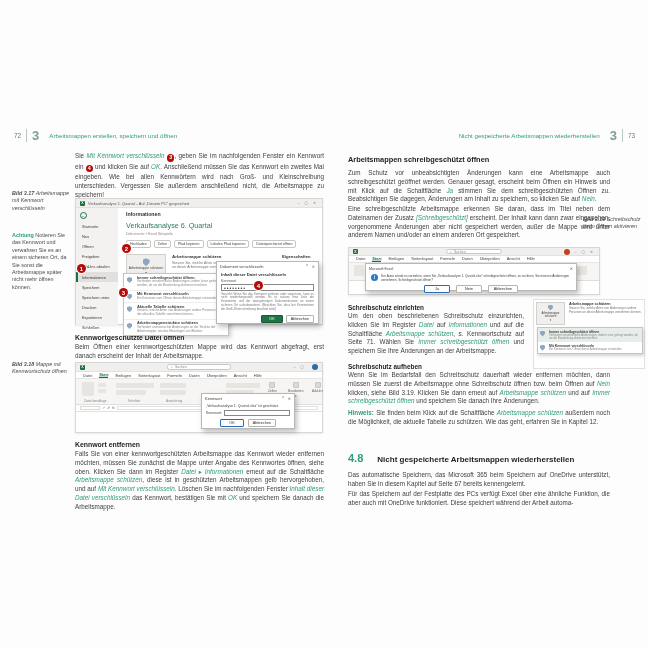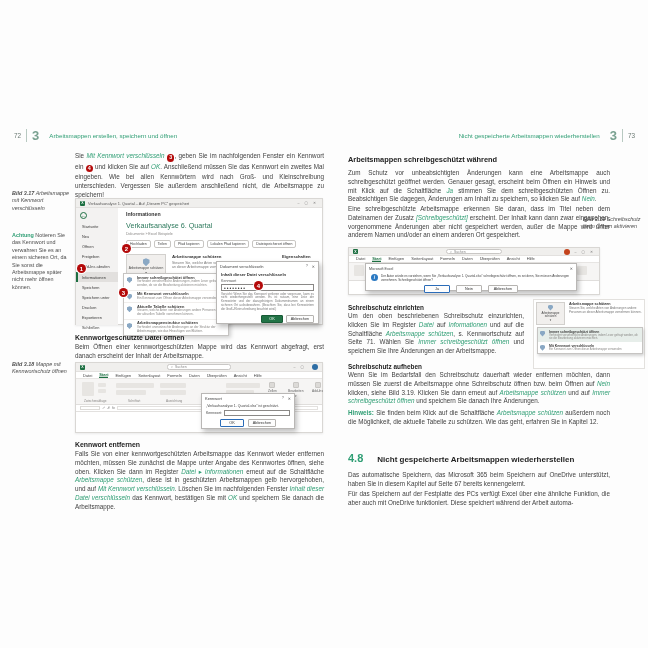--- a/index.html
+++ b/index.html
@@ -328,21 +328,21 @@
           <span class="btn" style="width:24px; border-color:#2b6cb8;">OK</span>
           <span class="btn" style="width:28px;">Abbrechen</span>
         </div>
       </div>
     </div>
   </div>
 
   <div class="abs run-head" style="left:75px; top:441px;">Kennwort entfernen</div>
   <p class="abs body-text2" style="left:75px; top:450px; width:249px;"><span>Falls Sie von einer kennwortgeschützten Arbeitsmappe das Kennwort wieder entfernen möchten, müssen Sie zunächst die Mappe unter Angabe des Kennwortes öffnen, siehe oben. Klicken Sie dann im Register </span><span class="seg-link">Datei</span><span class="seg-arrow"> ▸ </span><span class="seg-link">Informationen</span><span> erneut auf die Schaltfläche </span><span class="seg-link">Arbeitsmappe schützen</span><span>, diese ist in geschützten Arbeitsmappen gelb hervorgehoben, und auf </span><span class="seg-link">Mit Kennwort verschlüsseln</span><span>. Löschen Sie im nachfolgenden Fenster </span><span class="seg-link">Inhalt dieser Datei verschlüsseln</span><span> das Kennwort, bestätigen Sie mit </span><span class="seg-link">OK</span><span> und speichern Sie danach die Arbeitsmappe.</span></p>
 
-  <div class="abs run-head" style="left:348px; top:155px; font-size:7.4px;">Arbeitsmappen schreibgeschützt während</div>
+  <div class="abs run-head" style="left:348px; top:155px; font-size:7.4px;">Arbeitsmappen schreibgeschützt öffnen</div>
   <p class="abs body-text2" style="left:348px; top:169px; width:262px;"><span>Zum Schutz vor unbeabsichtigten Änderungen kann eine Arbeitsmappe auch schreibgeschützt geöffnet werden. Genauer gesagt, erscheint beim Öffnen ein Hinweis und mit Klick auf die Schaltfläche </span><span class="seg-link">Ja</span><span> stimmen Sie dem schreibgeschützten Öffnen zu. Beabsichtigen Sie dagegen, Änderungen am Inhalt zu speichern, so klicken Sie auf </span><span class="seg-link">Nein</span><span>.</span></p>
   <p class="abs body-text2" style="left:348px; top:205px; width:262px;"><span>Eine schreibgeschützte Arbeitsmappe erkennen Sie daran, dass im Titel neben dem Dateinamen der Zusatz </span><span class="seg-link">[Schreibgeschützt]</span><span> erscheint. Der Inhalt kann dann zwar eingesehen, vorgenommene Änderungen aber nicht gespeichert werden, außer die Mappe wird unter anderem Namen und/oder an einem anderen Ort gespeichert.</span></p>
   <div class="abs margin-note" style="left:583px; top:216px; width:63px;"><span class="seg-bi">Bild 3.19 </span><span class="seg-i">Schreibschutz beim Öffnen aktivieren</span></div>
 
   <div class="fig" style="left:348px; top:247px; width:252px; height:48px;">
     <div class="x-titlebar" style="height:8px;">
       <span class="x-appicon">X</span>
       <span class="x-search" style="width:56px; height:5px;">
         <span class="glyph">⌕</span>
         <span class="txt">Suchen</span>

